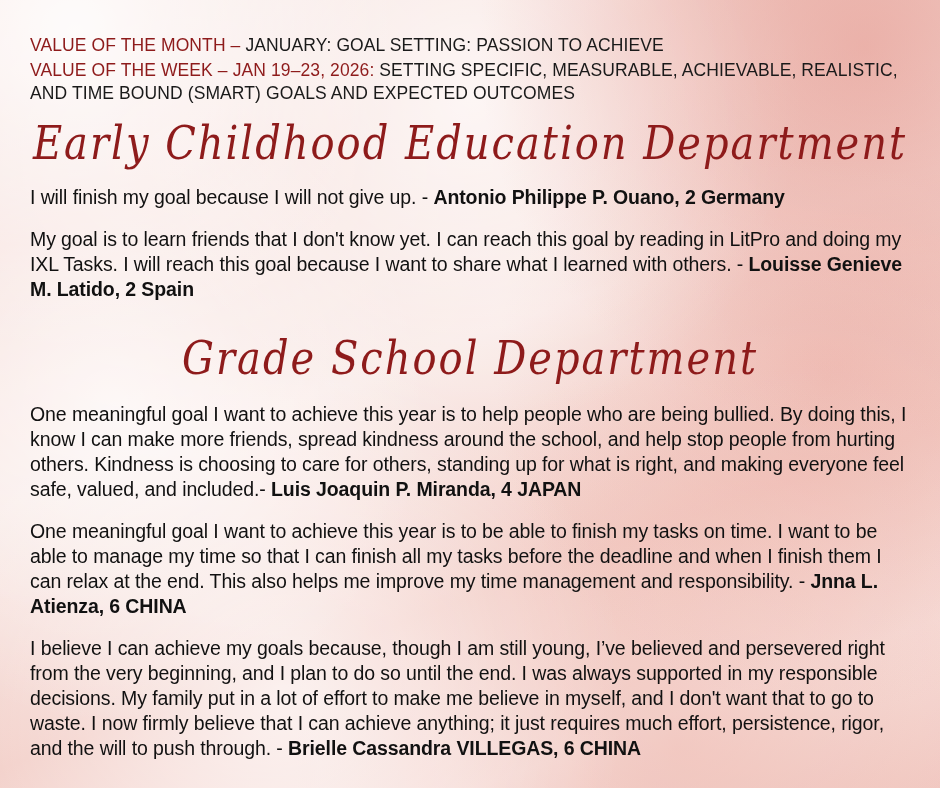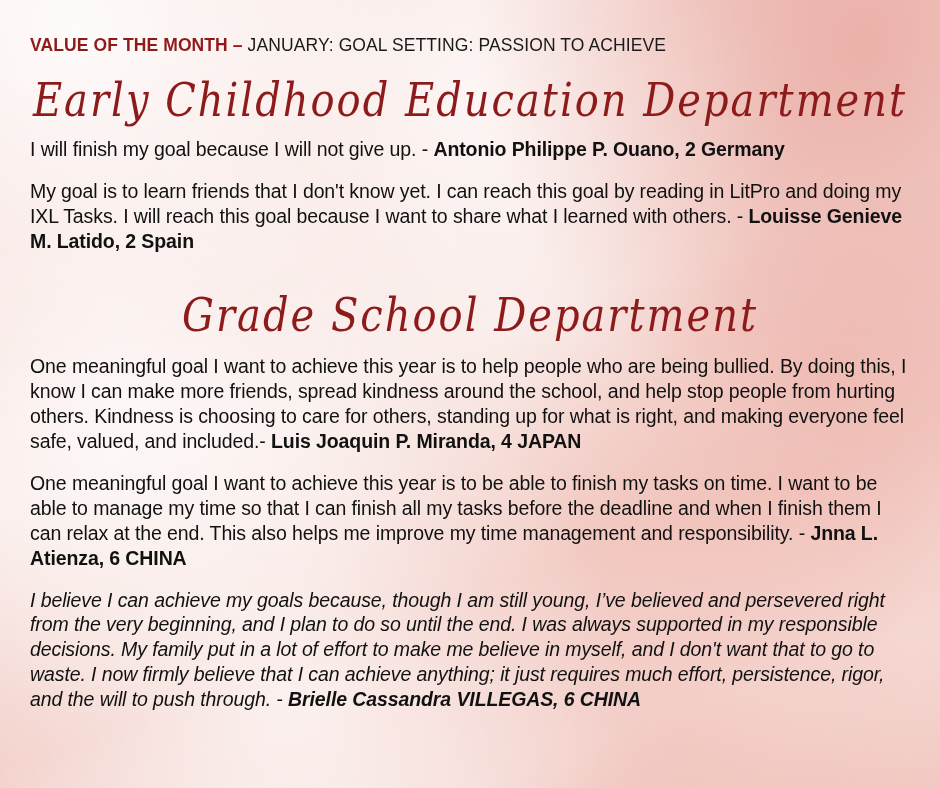--- a/index.html
+++ b/index.html
@@ -44,70 +44,73 @@
     z-index: 2;
   }
   .header-line {
     color: #1a1a1a;
     font-size: 17.5px;
     line-height: 1.32;
     letter-spacing: 0.1px;
   }
   .header-line .hl {
     color: #8e1b1b;
-    font-weight: bold;
+    font-weight: normal;
     text-align: center;
   }
   .header-line.second {
     margin-top: 2px;
   }
   .dept-title {
     font-family: "DejaVu Serif", serif;
     font-style: italic;
     color: #8e1b1b;
     text-align: center;
     font-size: 40px;
     letter-spacing: 2px;
     font-weight: normal;
     transform: scaleY(1.18);
     transform-origin: center;
     white-space: nowrap;
   }
   .dept-wrap {
     height: 56px;
     display: flex;
-    align-items: center;
+    align-items: flex-start;
     justify-content: center;
     overflow: hidden;
   }
   .dept-wrap.first { margin-top: 14px; margin-bottom: 10px; }
   .dept-wrap.second { margin-top: 32px; margin-bottom: 12px; }
 
   .entry {
     color: #111;
     font-size: 19.5px;
     line-height: 1.28;
     margin-bottom: 17px;
     letter-spacing: -0.1px;
   }
   .entry .attrib {
     font-weight: bold;
   }
-  .entry.tight { margin-bottom: 30px; font-style: italic; }
+  .entry.tight { margin-bottom: 30px; }
 </style>
 </head>
 <body>
 
 <div class="page">
   <div class="content">
 
     <div class="header-line">
       <span class="hl">VALUE OF THE MONTH –</span><span> JANUARY: GOAL SETTING: PASSION TO ACHIEVE</span>
     </div>
 
+    <div class="header-line second">
+      <span class="hl">VALUE OF THE WEEK – JAN 19–23, 2026:</span><span> SETTING SPECIFIC, MEASURABLE, ACHIEVABLE, REALISTIC, AND TIME BOUND (SMART) GOALS AND EXPECTED OUTCOMES</span>
+    </div>
 
     <div class="dept-wrap first">
       <div class="dept-title">Early Childhood Education Department</div>
     </div>
 
     <div class="entry">
       <span>I will finish my goal because I will not give up. - </span><span class="attrib">Antonio Philippe P. Ouano, 2 Germany</span>
     </div>
 
     <div class="entry">

